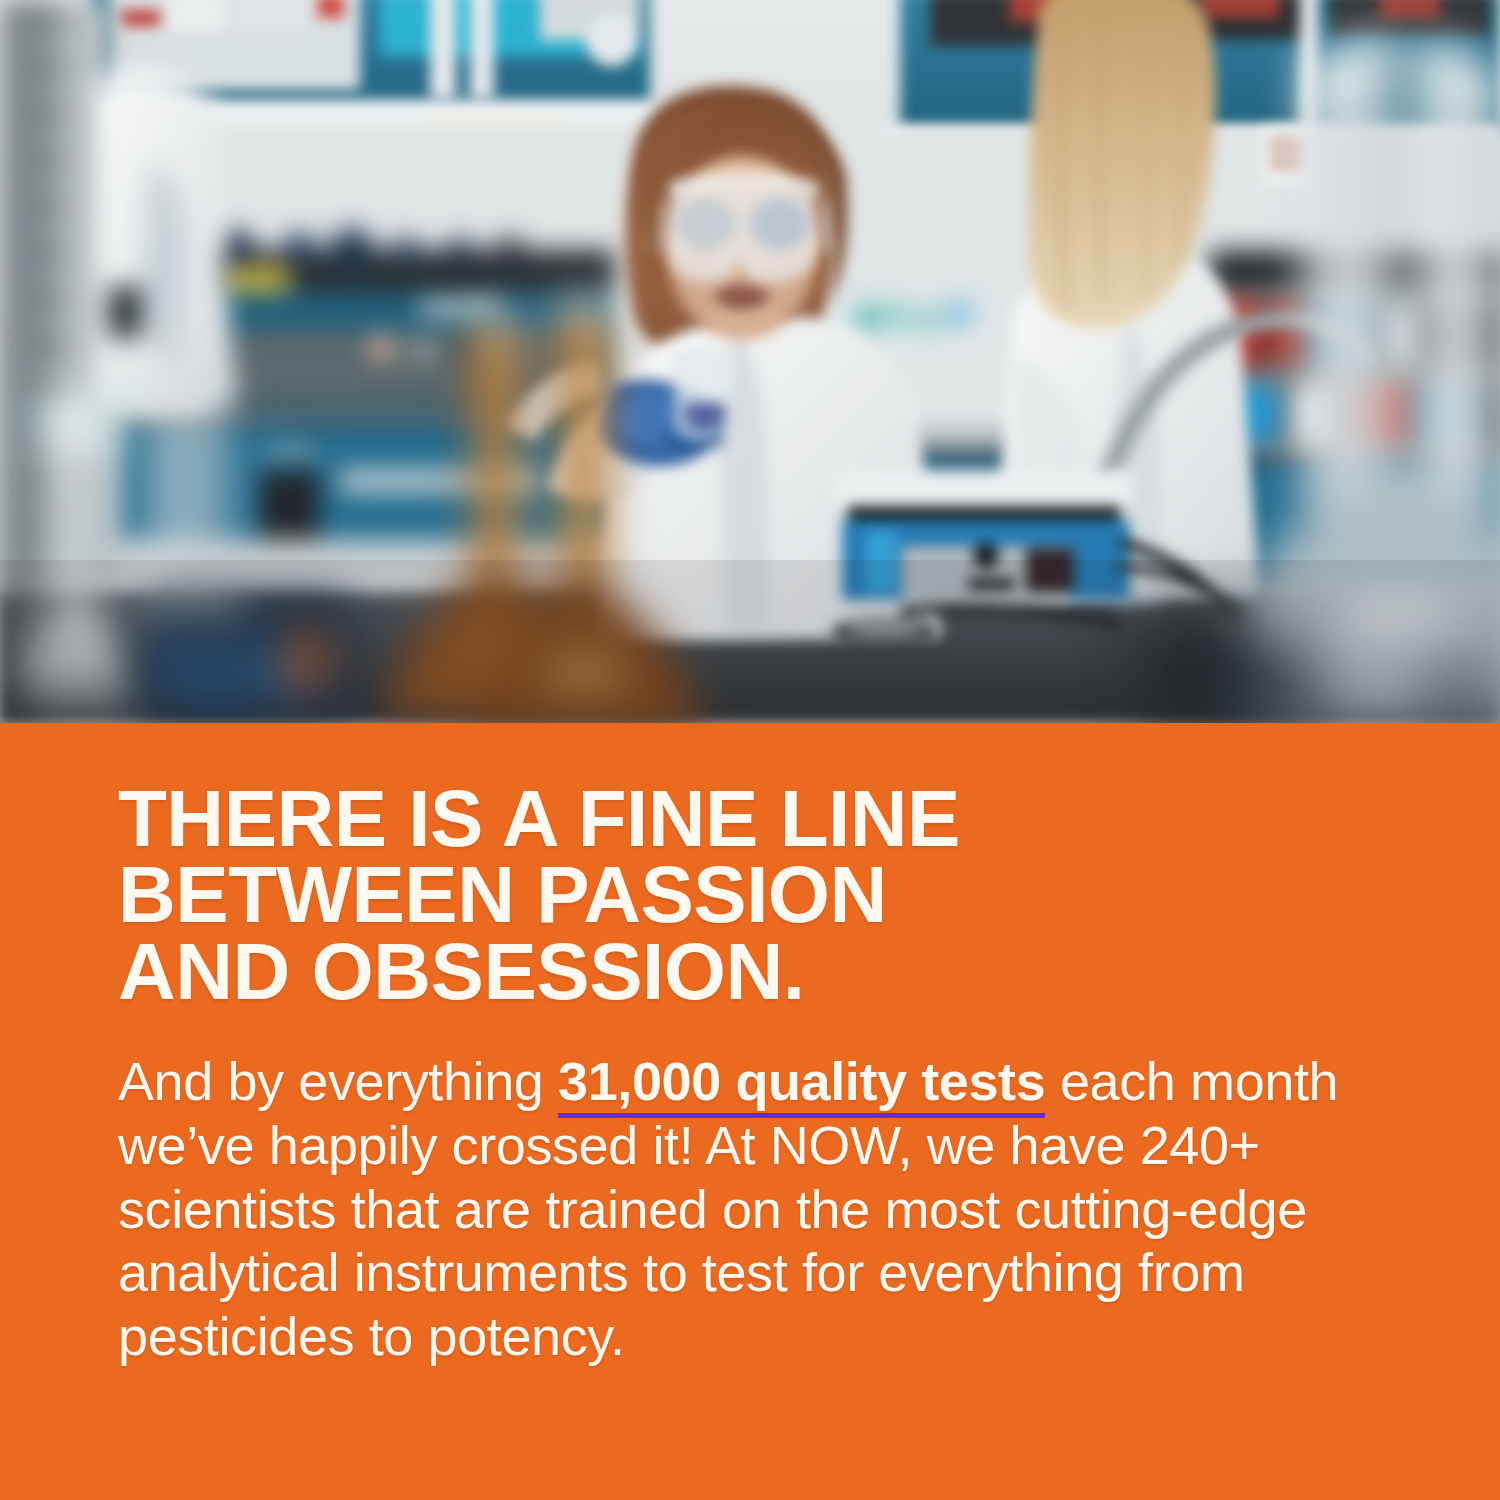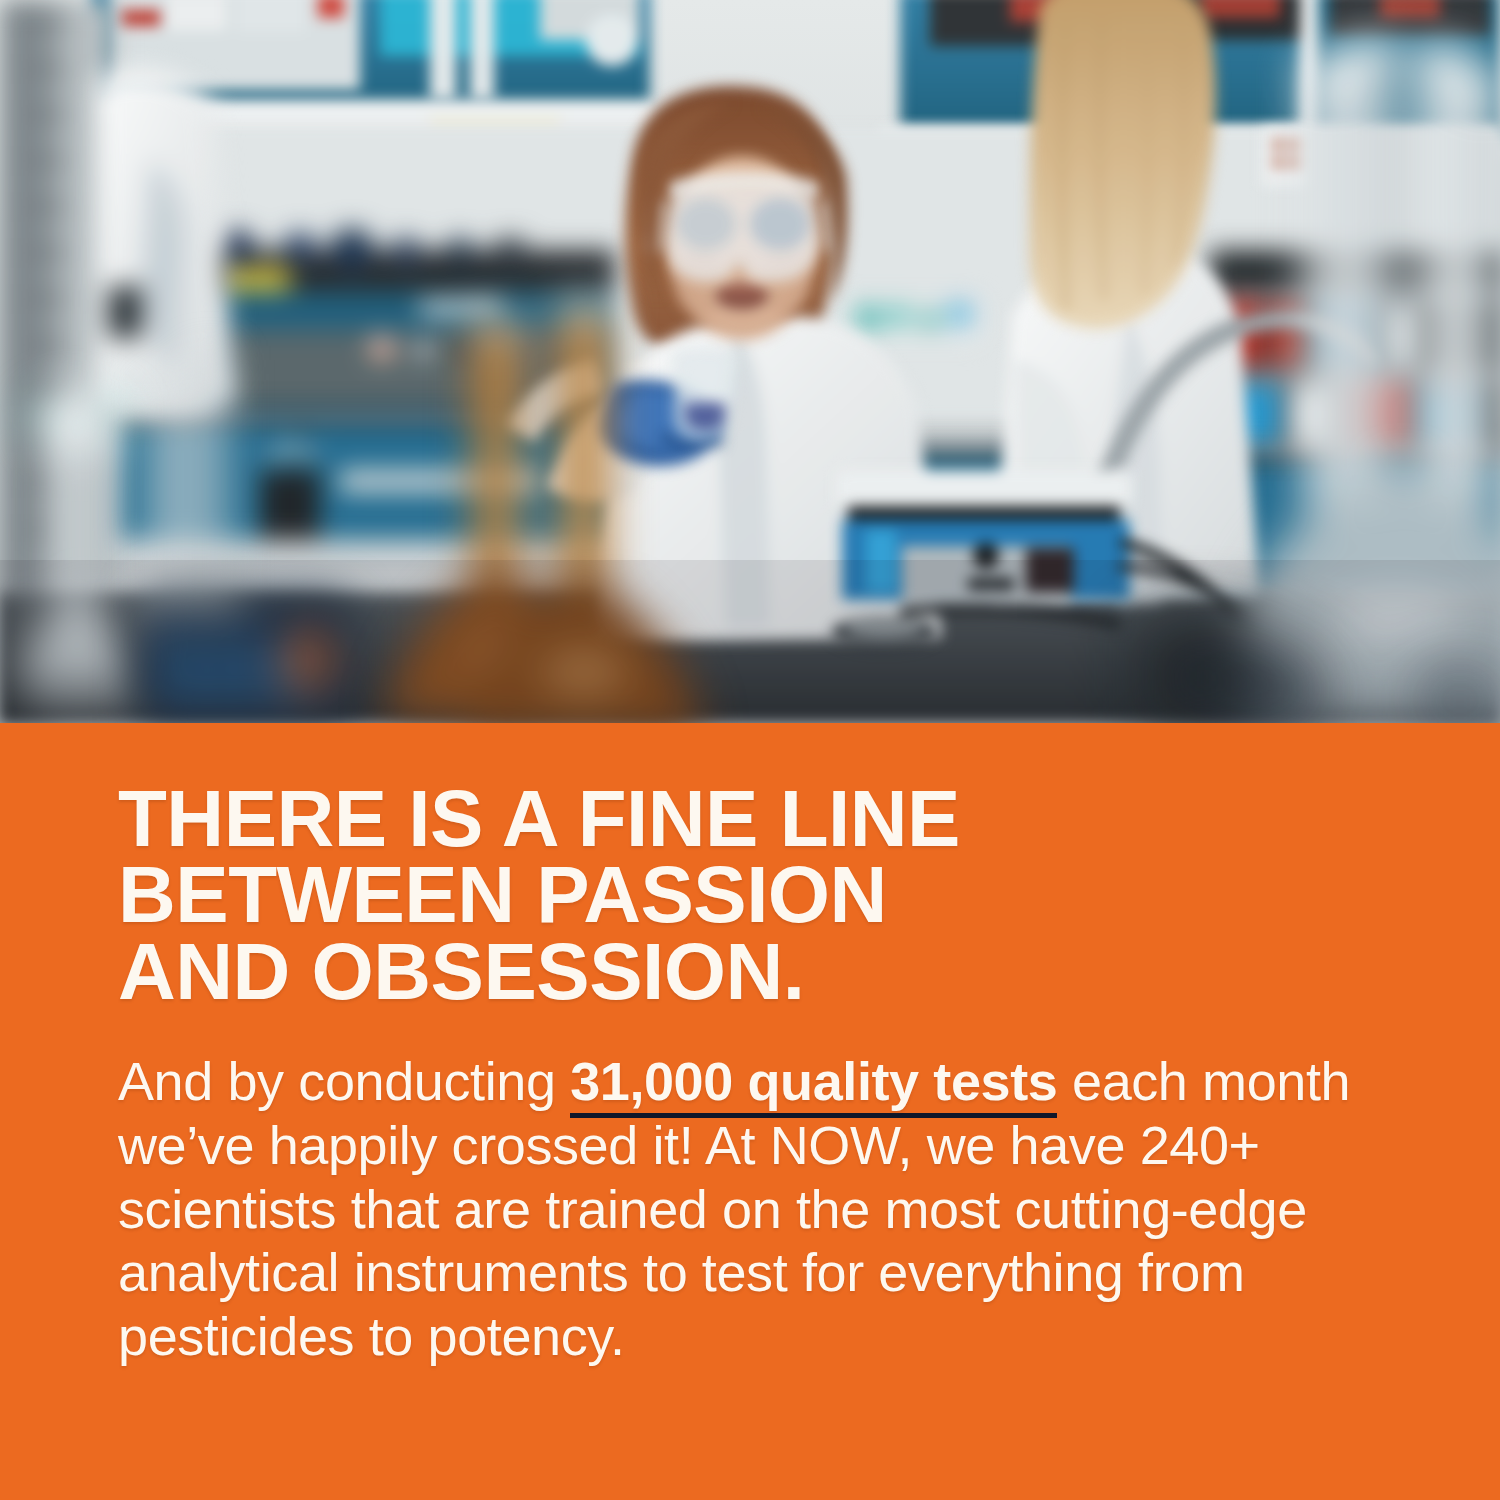--- a/index.html
+++ b/index.html
@@ -59,21 +59,21 @@
     font-size:54px;
     line-height:1.18;
     color:#FDF8F0;
     letter-spacing:-0.4px;
     max-width:1265px;
     text-shadow:0 2px 3px rgba(120,45,10,0.20);
   }
 
   .body-copy .emph {
     font-weight:700;
-    border-bottom:5px solid #0f172a;
+    border-bottom:5px solid #6d28d9;
     padding-bottom:2px;
   }
 
   
   .blur-soft   { filter:blur(7px); }
   .blur-mid    { filter:blur(13px); }
   .blur-heavy  { filter:blur(22px); }
   .blur-xheavy { filter:blur(34px); }
 </style>
 </head>
@@ -429,18 +429,18 @@
     </svg>
   </div>
 
   <div class="content">
 
     <h1 class="headline">THERE IS A FINE LINE
 BETWEEN PASSION
 AND OBSESSION.</h1>
 
     <p class="body-copy">
-      <span>And by conducting </span><span class="emph">31,000 quality tests</span><span> each month we’ve happily crossed it! At NOW, we have 240+ scientists that are trained on the most cutting-edge analytical instruments to test for everything from pesticides to potency.</span>
+      <span>And by everything </span><span class="emph">31,000 quality tests</span><span> each month we’ve happily crossed it! At NOW, we have 240+ scientists that are trained on the most cutting-edge analytical instruments to test for everything from pesticides to potency.</span>
     </p>
 
   </div>
 
 </div>
 
 </body></html>

